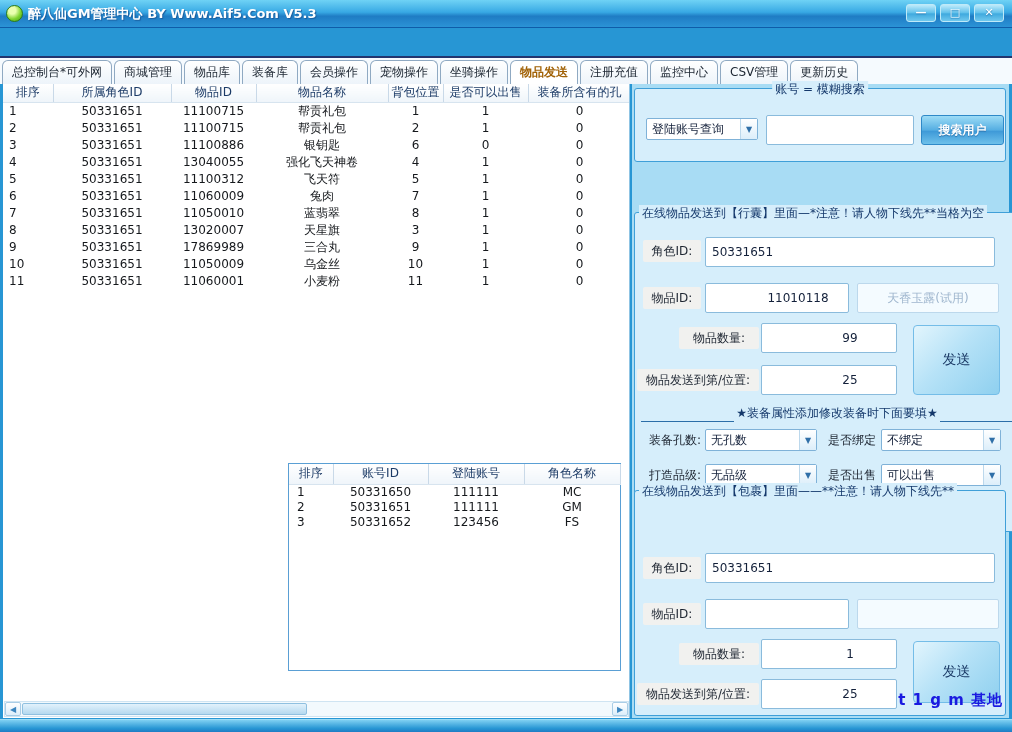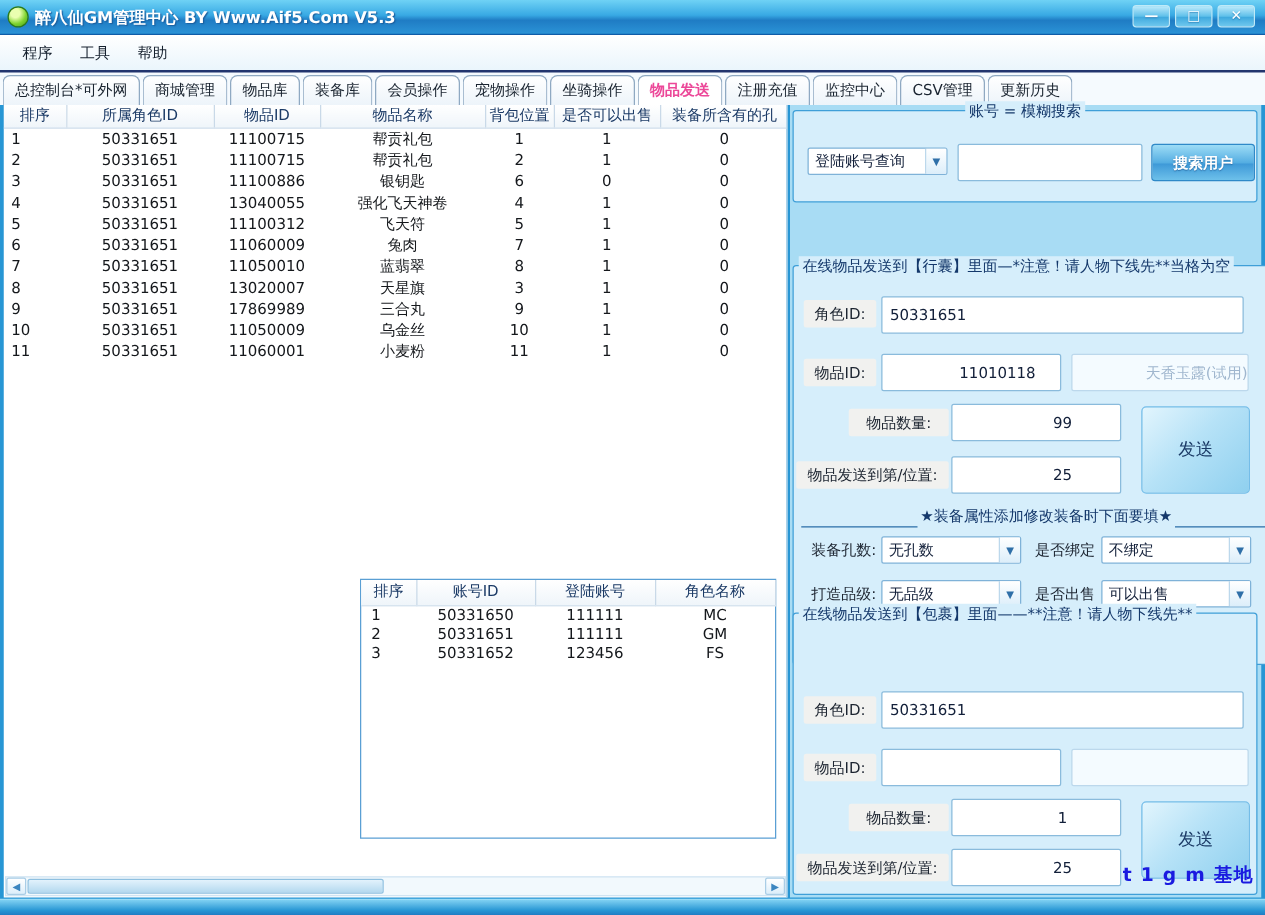--- a/index.html
+++ b/index.html
@@ -26,21 +26,21 @@
   .menubar { position:absolute; left:0; top:28px; width:1012px; height:28px;
     background:linear-gradient(#ffffff, #eaf5fc); display:flex; align-items:center; padding-left:8px; gap:2px; }
   .menu-item { padding:4px 10px; color:#15202e; }
 
   
   .tabstrip { position:absolute; left:0; top:56px; width:1012px; height:28px;
     background:#f5fafe; border-top:2px solid #22356e; display:flex; align-items:flex-end; padding:0 2px; }
   .tab { position:relative; height:24px; line-height:22px; padding:0 9px; margin-right:2px;
     background:linear-gradient(#ffffff, #edf4fa); border:1px solid #8fa9c2; border-bottom:none;
     border-radius:6px 6px 0 0; color:#1a2430; white-space:nowrap; cursor:default; }
-  .tab.active { color:#ec4899; background:#ffffff; font-weight:bold; }
+  .tab.active { color:#a16207; background:#ffffff; font-weight:bold; }
 
   
   .left-area { position:absolute; left:3px; top:84px; width:627px; height:634px; background:#ffffff;
     border-right:1px solid #8fc4e4; overflow:hidden; }
   table.grid { border-collapse:collapse; table-layout:fixed; width:628px; }
   table.grid th { height:18px; font-weight:normal; color:#1b3a66;
     background:linear-gradient(#ffffff, #eff5fa); border-right:1px solid #c9d9e8;
     border-bottom:1px solid #d7e4ef; white-space:nowrap; overflow:hidden; }
   table.grid td { height:14px; text-align:center; color:#15181c; white-space:nowrap; overflow:hidden; }
   table.grid td:first-child { text-align:left; padding-left:6px; }
@@ -114,26 +114,20 @@
   <div class="titlebar">
     <div class="app-icon"></div>
     <div class="title-text">醉八仙GM管理中心 BY Www.Aif5.Com  V5.3</div>
     <div class="win-btns">
       <div class="win-btn">—</div>
       <div class="win-btn">□</div>
       <div class="win-btn">✕</div>
     </div>
   </div>
 
-  <div class="menubar">
-
-  <div class="menu-item">程序</div>
-      <div class="menu-item">工具</div>
-      <div class="menu-item">帮助</div>
-    </div>
 
   <div class="tabstrip">
 
   <div class="tab">总控制台*可外网</div>
       <div class="tab">商城管理</div>
       <div class="tab">物品库</div>
       <div class="tab">装备库</div>
       <div class="tab">会员操作</div>
       <div class="tab">宠物操作</div>
       <div class="tab">坐骑操作</div>
@@ -331,21 +325,21 @@
     </div>
 
     <div class="group" style="left:2px; top:82px; width:406px; height:320px;margin-top:46px;">
       <div class="group-title gt-left">在线物品发送到【行囊】里面—*注意！请人物下线先**当格为空</div>
 
       <div class="lbl" style="left:8px; top:27px; width:58px;">角色ID:</div>
       <input class="tin" style="left: 70px; top: 24px; width: 290px; height: 30px;" value="50331651">
 
       <div class="lbl" style="left:8px; top:74px; width:58px;">物品ID:</div>
       <input class="tin center" style="left: 70px; top: 70px; width: 144px; height: 30px;" value="11010118">
-      <div class="namebox" style="left:222px; top:70px; width:142px; height:30px;text-align:right;">天香玉露(试用)</div>
+      <div class="namebox" style="left:222px; top:70px; width:142px; height:30px;">天香玉露(试用)</div>
 
       <div class="lbl" style="left:44px; top:114px; width:80px;">物品数量:</div>
       <input class="tin center" style="left: 126px; top: 110px; width: 136px; height: 30px;" value="99">
 
       <div class="btn-send" style="left:278px; top:112px; width:87px; height:70px;">发送</div>
 
       <div class="lbl" style="left:2px; top:156px; width:122px;">物品发送到第/位置:</div>
       <input class="tin center" style="left: 126px; top: 152px; width: 136px; height: 30px;" value="25">
 
       <div class="divider-star" style="top:192px;">

